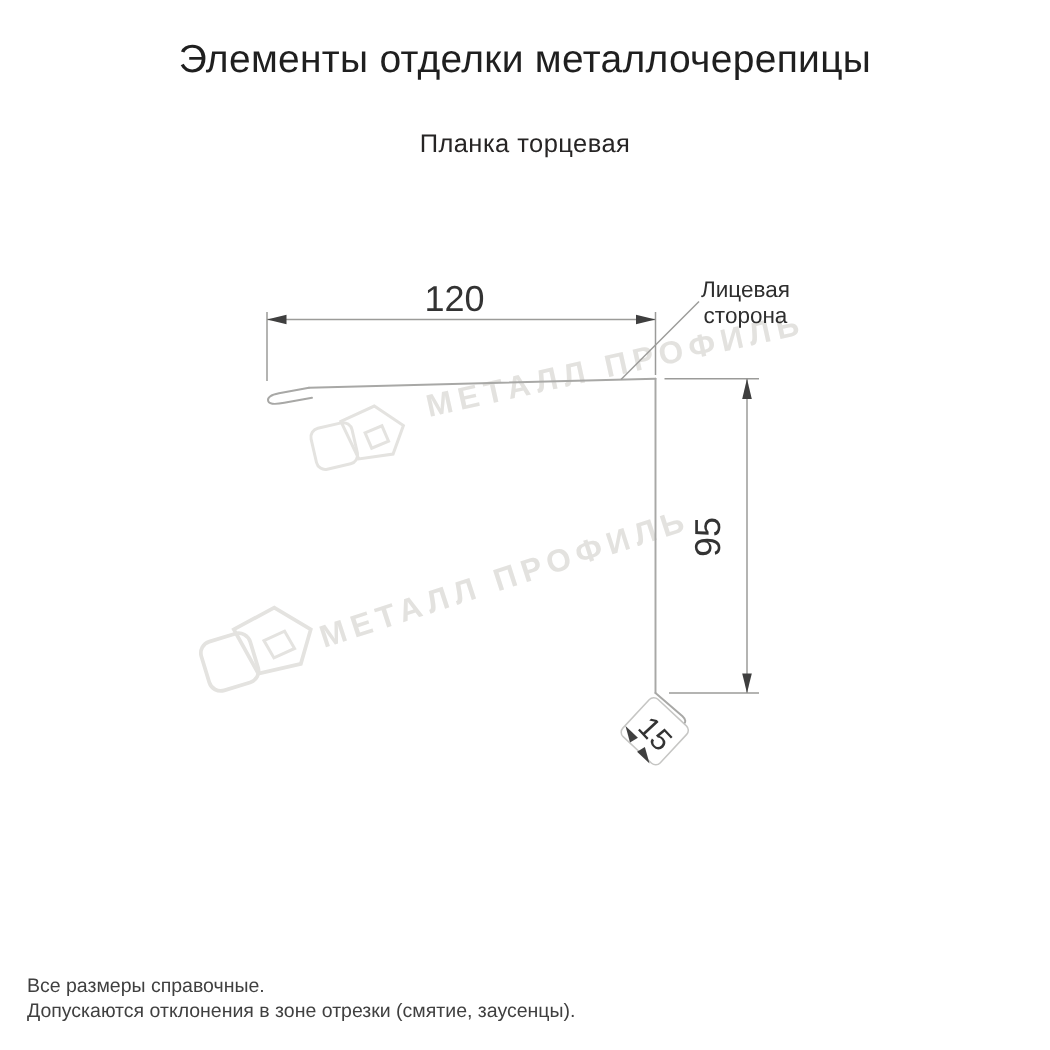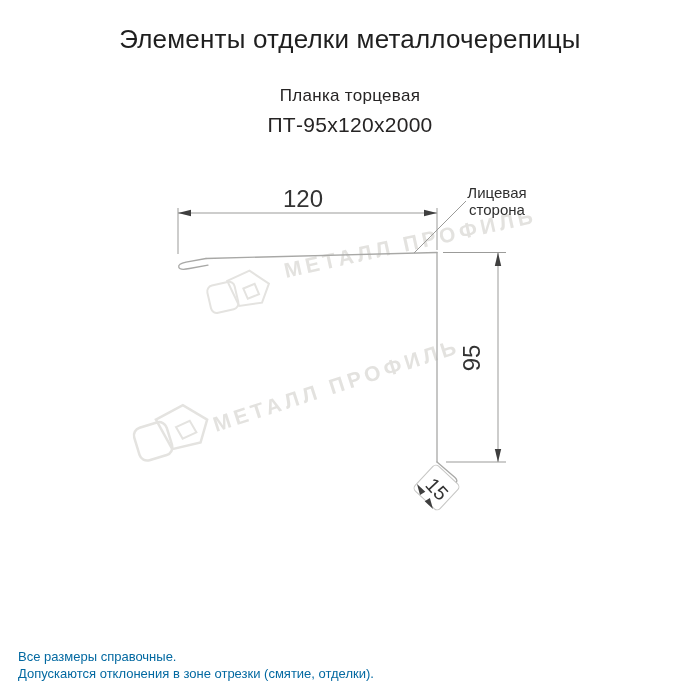--- a/index.html
+++ b/index.html
@@ -17,21 +17,21 @@
   .product-name{
     position:absolute;top:86px;left:0;width:700px;
     text-align:center;font-size:17px;color:#262424;letter-spacing:.3px;
   }
   .product-sku{
     position:absolute;top:113px;left:0;width:700px;
     text-align:center;font-size:21px;color:#262424;letter-spacing:.3px;
   }
   .footnotes{
     position:absolute;left:18px;top:648px;width:620px;
-    font-size:13px;line-height:17px;color:#0369a1;
+    font-size:13px;line-height:17px;color:#404040;
   }
   svg{position:absolute;left:0;top:0;}
   .wm-text{
     font-size:21px;font-weight:bold;letter-spacing:4px;fill:#e3e2df;
   }
   .wm-stroke{stroke:#e4e3e0;fill:none;stroke-width:2;}
   .profile-line{stroke:#a8a8a6;stroke-width:1.3;fill:none;stroke-linecap:round;}
   .dim-line{stroke:#9b9b99;stroke-width:1;fill:none;}
   .dim-arrow{fill:#3f3f3f;stroke:none;}
   .dim-text{font-size:24px;fill:#333333;}
@@ -39,21 +39,20 @@
   .leader-text{font-size:15px;fill:#2e2e2e;}
   .label-box{fill:#ffffff;stroke:#c6c6c4;stroke-width:1;}
 </style>
 </head>
 <body>
 
 <div class="stage">
 
   <div class="page-title">Элементы отделки металлочерепицы</div>
   <div class="product-name">Планка торцевая</div>
-  <div class="product-sku">ПТ-95х120х2000</div>
 
   <svg width="700" height="700" viewBox="0 0 700 700">
 
     <g>
       <g transform="translate(246,291) rotate(-13)">
         <rect class="wm-stroke" x="-38" y="-13" width="28" height="28" rx="6"></rect>
         <path class="wm-stroke" d="M -16,-14 L 8,-19 L 24,-2 L 13,15 L -10,13 Z"></path>
         <path class="wm-stroke" d="M -2,-3 L 10,-5 L 12,6 L 0,8 Z"></path>
       </g>
       <text class="wm-text" transform="translate(286,278) rotate(-12.5)">МЕТАЛЛ ПРОФИЛЬ</text>
@@ -107,16 +106,16 @@
     <g>
       <path class="dim-line" d="M 466,201 L 414,253"></path>
       <text class="leader-text" x="497" y="198" text-anchor="middle">Лицевая</text>
       <text class="leader-text" x="497" y="215" text-anchor="middle">сторона</text>
     </g>
 
   </svg>
 
   <div class="footnotes">
     <div>Все размеры справочные.</div>
-    <div>Допускаются отклонения в зоне отрезки (смятие, отделки).</div>
+    <div>Допускаются отклонения в зоне отрезки (смятие, заусенцы).</div>
   </div>
 
 </div>
 
 </body></html>

